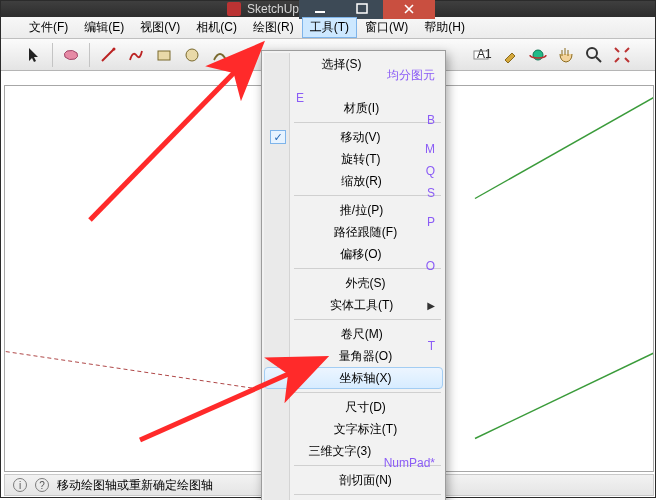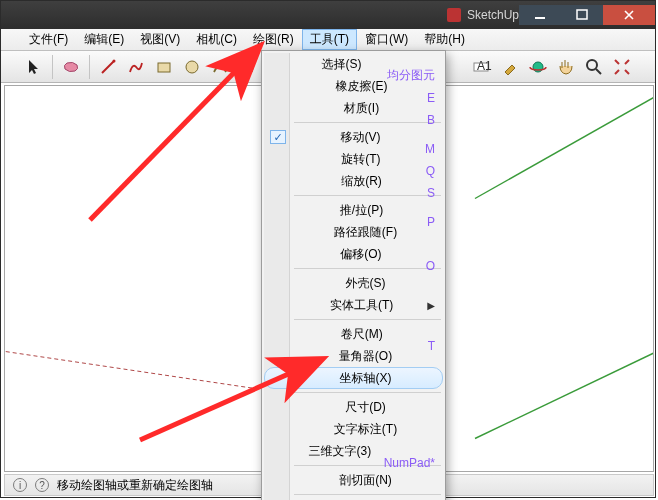--- a/index.html
+++ b/index.html
@@ -1,18 +1,18 @@
 <!DOCTYPE html>
 <html><head>
 <meta charset="utf-8">
 <style>
   * { margin:0; padding:0; box-sizing:border-box; font-family:"Microsoft YaHei","SimSun",sans-serif; font-size:12px; }
   body { background:#fff; width:658px; height:500px; overflow:hidden; position:relative; }
   .window { width:656px; height:498px; border:1px solid #2b2b2b; background:#fff; }
-  .titlebar { height:28px; background:linear-gradient(#3f3f3f,#2d2d2d); display:flex; align-items:center; justify-content:flex-end; }
+  .titlebar { height:16px; background:linear-gradient(#3f3f3f,#2d2d2d); display:flex; align-items:center; justify-content:center; }
   .title-left { display:flex; align-items:center; gap:6px; padding-left:6px; color:#d6d6d6; filter:blur(0.5px); }
   .app-icon { width:14px; height:14px; background:#b33; border-radius:2px; }
   .winbtns { display:flex; }
   .winbtn { width:42px; height:20px; display:flex; align-items:center; justify-content:center; color:#fff; }
   .winbtn.min   { background:#3d4a56; }
   .winbtn.max   { background:#3d4a56; }
   .winbtn.close { background:#c94f40; width:52px; }
   .winbtn svg { display:block; }
 
   .menubar { height:22px; background:linear-gradient(#f7f7f7,#ececec); border-bottom:1px solid #bfbfbf; display:flex; align-items:center; padding:0 20px; }
@@ -26,21 +26,21 @@
   .viewport { position:absolute; left:4px; right:4px; top:85px; bottom:28px; background:#fff; border:1px solid #a7a7a7; overflow:hidden; }
   .viewport svg.scene { width:100%; height:100%; display:block; }
 
   .statusbar { position:absolute; left:4px; right:4px; bottom:4px; height:22px; background:linear-gradient(#f2f2f2,#e5e5e5); border:1px solid #c9c9c9; display:flex; align-items:center; gap:8px; padding:0 8px; }
   .circle-i { width:14px; height:14px; border:1px solid #7c7c7c; border-radius:50%; display:flex; align-items:center; justify-content:center; font-size:10px; color:#555; }
 
   
   .dropdown { position:absolute; left:261px; top:50px; width:185px; background:#f2f2f2; border:1px solid #9c9c9c; box-shadow:2px 4px 10px rgba(0,0,0,.35); padding:2px; }
   .gutter { position:absolute; left:2px; top:2px; bottom:2px; width:26px; background:#eaeaea; border-right:1px solid #d4d4d4; }
   .drow   { position:relative; display:flex; align-items:center; height:22px; padding-left:32px; padding-right:8px; cursor:default; }
-  .drow.hover { background:linear-gradient(#ecf5ff,#d7ecff); border:1px solid #a3cdf3; border-radius:10px; padding-left:31px; padding-right:7px; height:22px; }
+  .drow.hover { background:linear-gradient(#ecf5ff,#d7ecff); border:1px solid #a3cdf3; border-radius:4px; padding-left:31px; padding-right:7px; height:22px; }
   .drow .lbl  { flex:1;text-align:center; }
   .drow .sc   { color:#8b5cf6;margin-top:23px; }
   .drow .sub  { color:#333; font-size:10px; }
   .dsep { height:1px; background:#d0d0d0; margin:3px 2px 3px 30px; }
   .check { position:absolute; left:6px; top:4px; width:16px; height:14px; border:1px solid #7eb4ea; background:#e7f3ff; display:flex; align-items:center; justify-content:center; color:#2467b5; font-size:11px; }
 
   
   .arrows { position:absolute; inset:0; pointer-events:none; }
 </style>
 </head>
@@ -178,21 +178,20 @@
   </div>
 </div>
 
 <div class="dropdown">
   <div class="gutter"></div>
   <div class="drow">
       <span class="lbl">选择(S)</span>
       <span class="sc">均分图元</span>
     </div>
   <div class="drow">
-      <span class="lbl">橡皮擦(E)</span>
       <span class="sc">E</span>
     </div>
   <div class="drow">
       <span class="lbl">材质(I)</span>
       <span class="sc">B</span>
     </div>
   <div class="dsep"></div>
   <div class="drow">
       <span class="check">✓</span>
       <span class="lbl">移动(V)</span>

